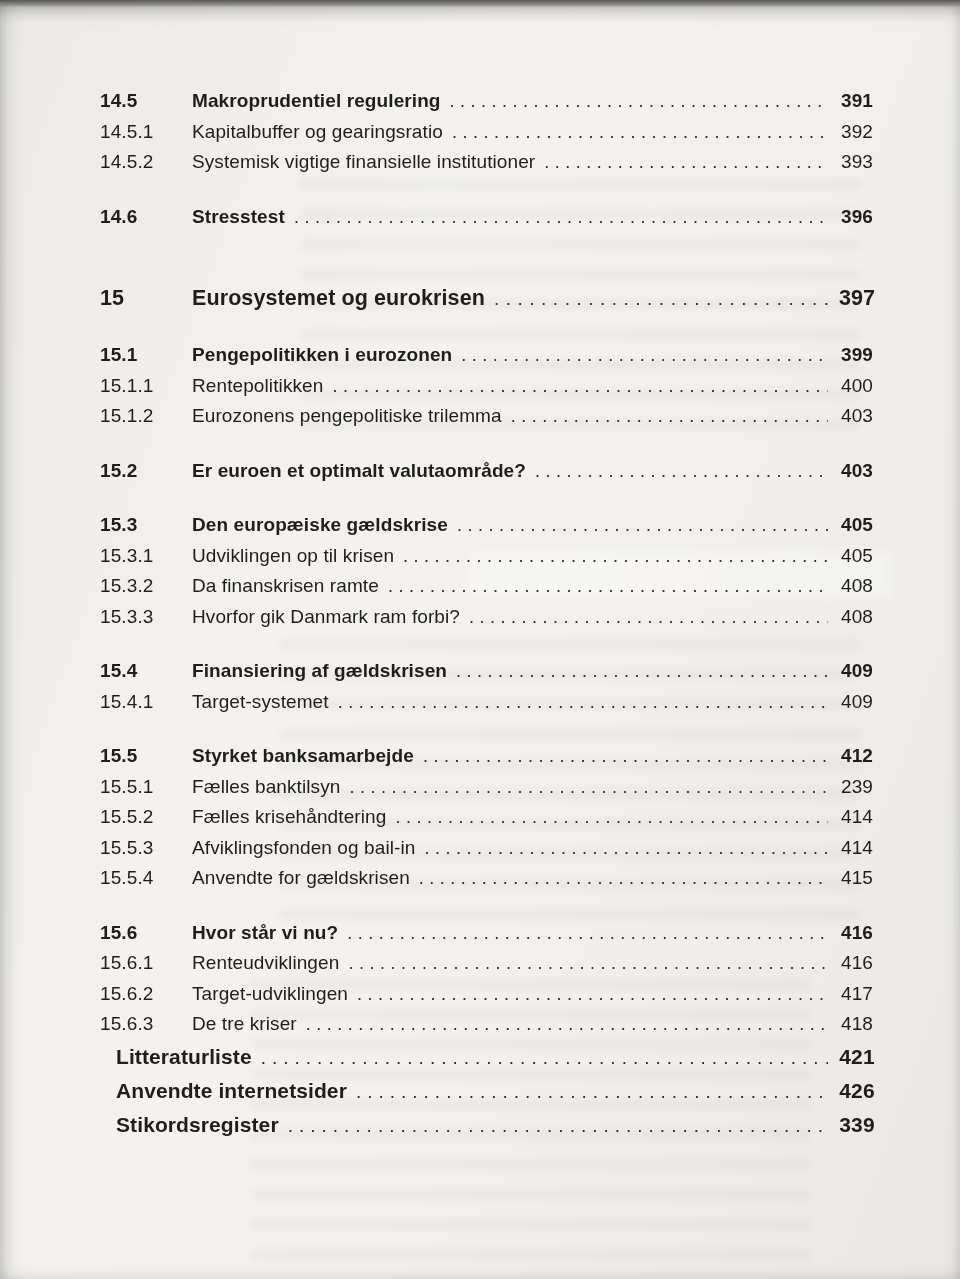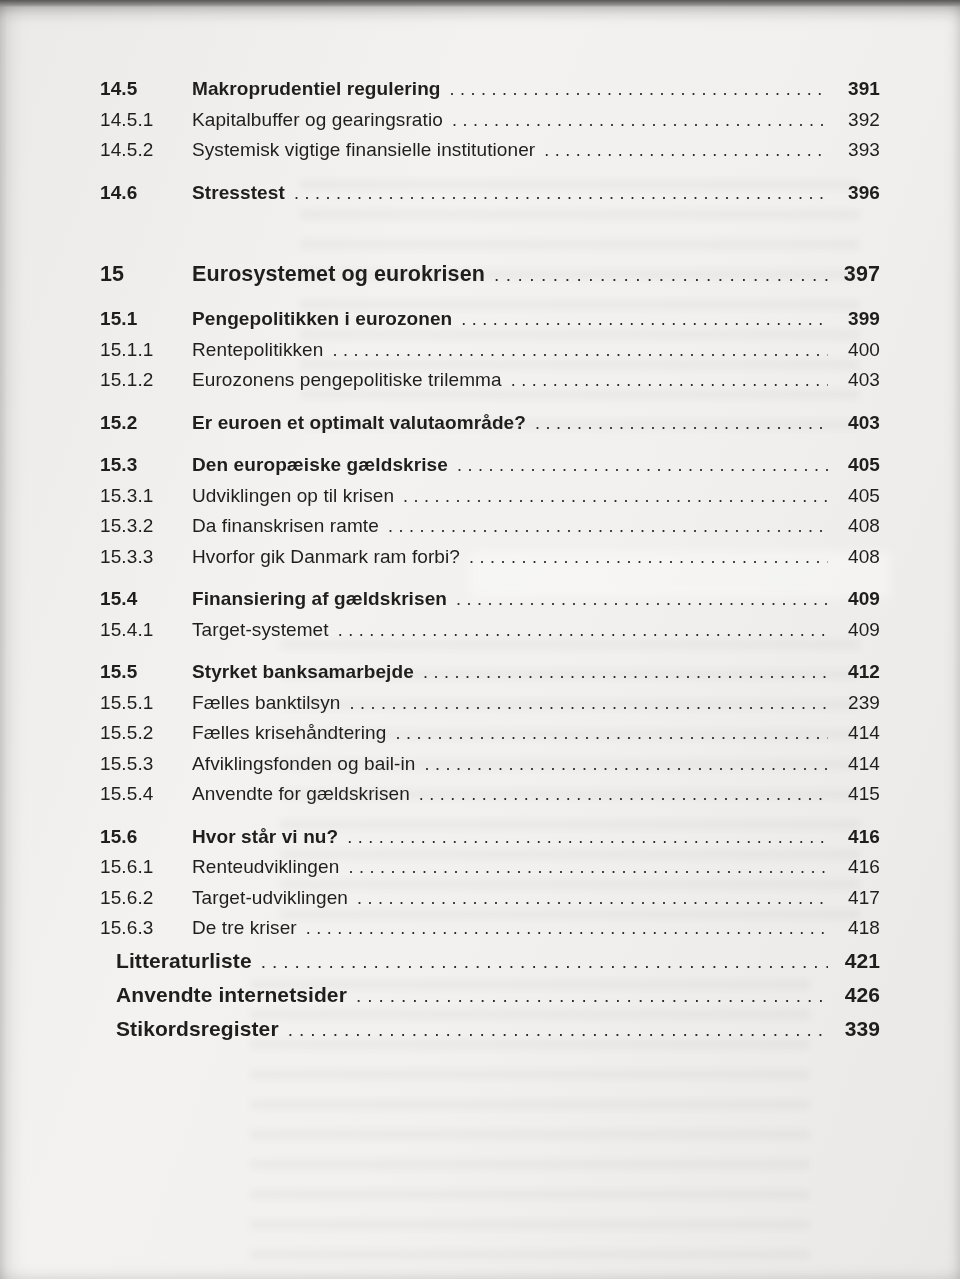--- a/index.html
+++ b/index.html
@@ -73,25 +73,25 @@
     overflow: hidden;
     white-space: nowrap;
     margin: 0 6px 0 9px;
     font-weight: 400;
     font-size: 18px;
     letter-spacing: 5.5px;
     color: #2c2b29;
   }
   .toc-row .pagenum {
     flex: 0 0 46px;
-    text-align: right;
+    text-align: center;
   }
 
   .toc-row.section {
-    margin-top: 12px;
+    margin-top: 24px;
     font-weight: 700;
   }
   .toc-row.chapter {
     margin-top: 48px;
     height: 36px;
     line-height: 36px;
     font-weight: 700;
     font-size: 21.5px;
   }
   .toc-row.chapter .leader { font-size: 19px; letter-spacing: 6.5px; }

